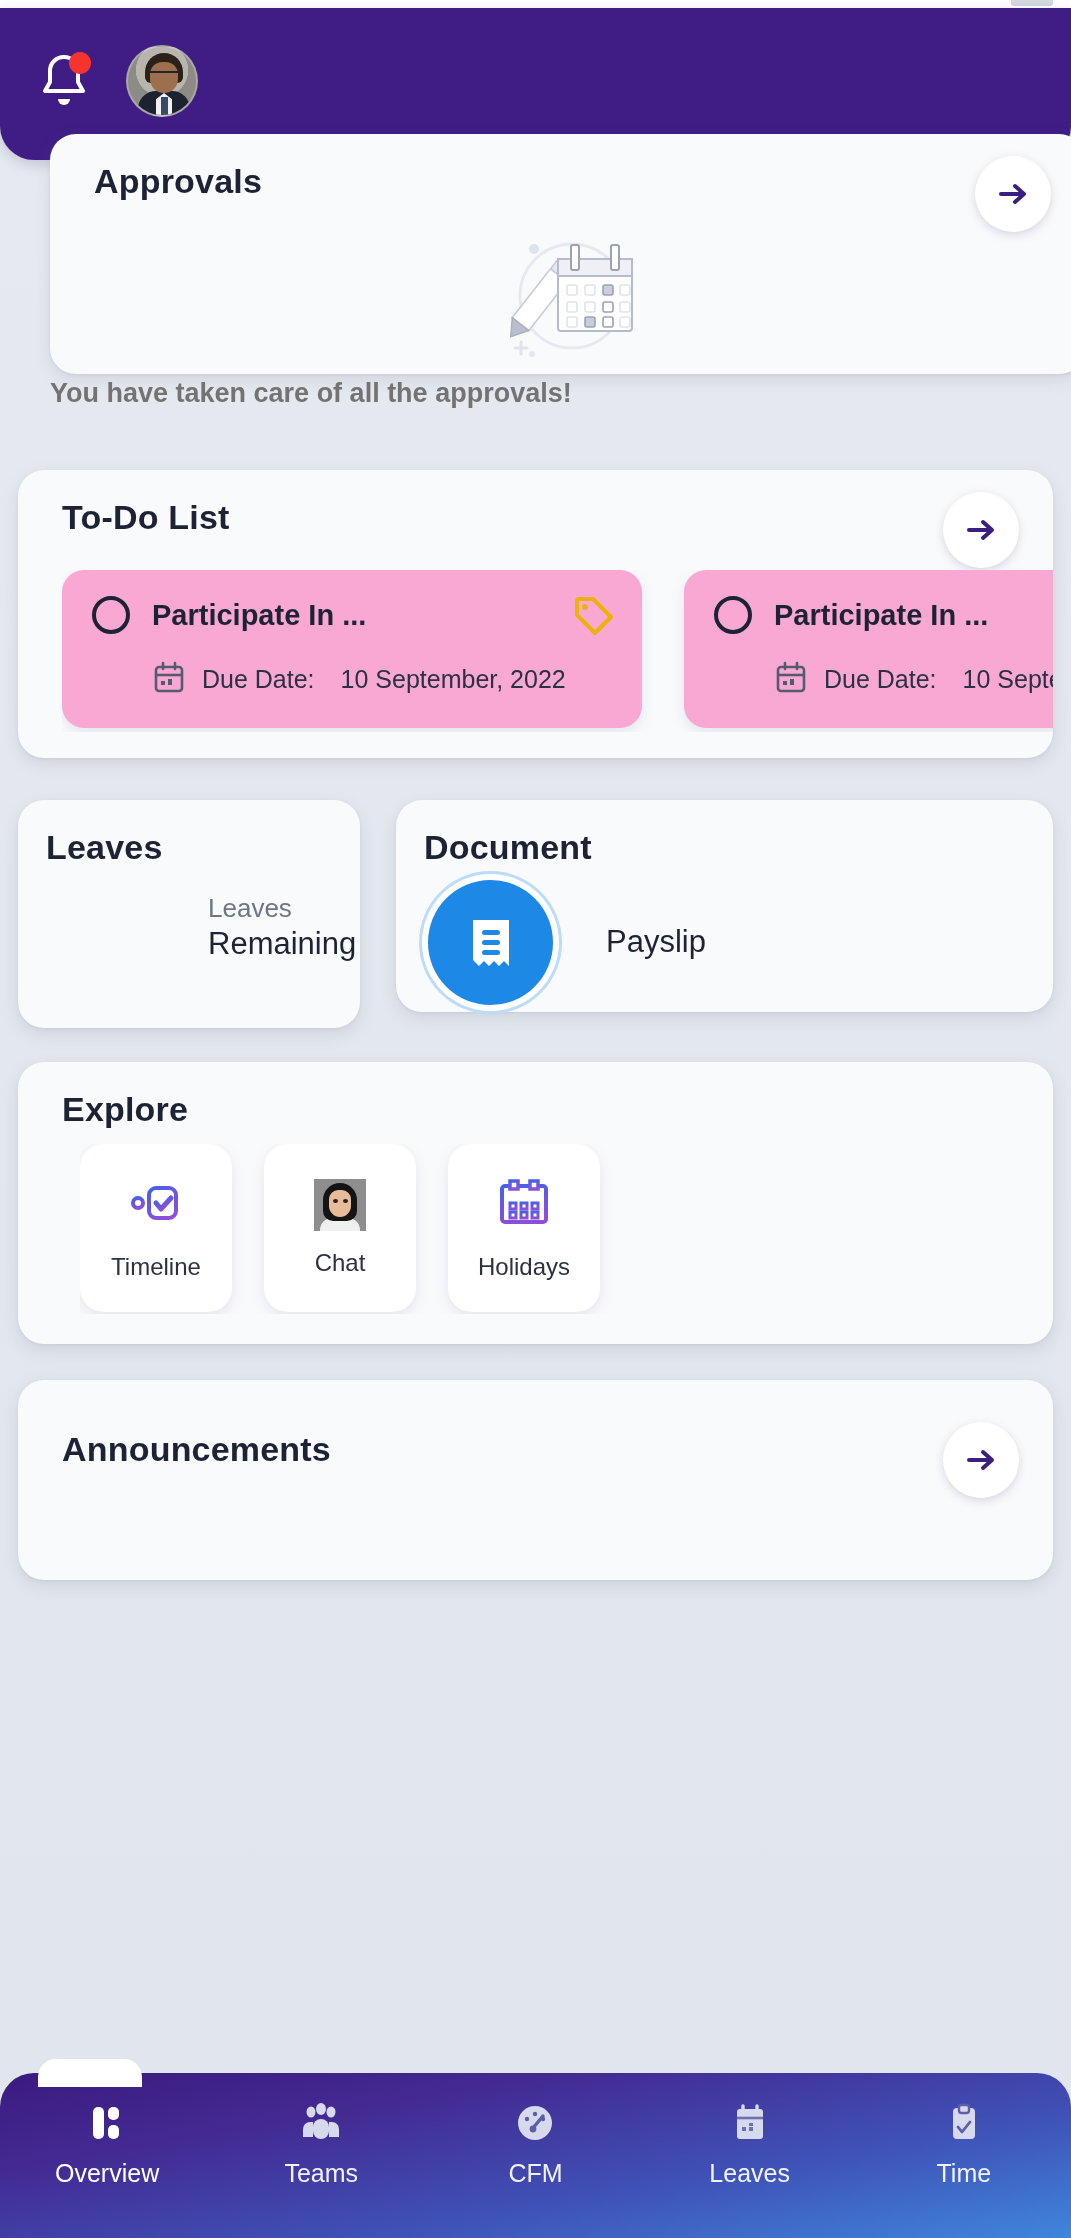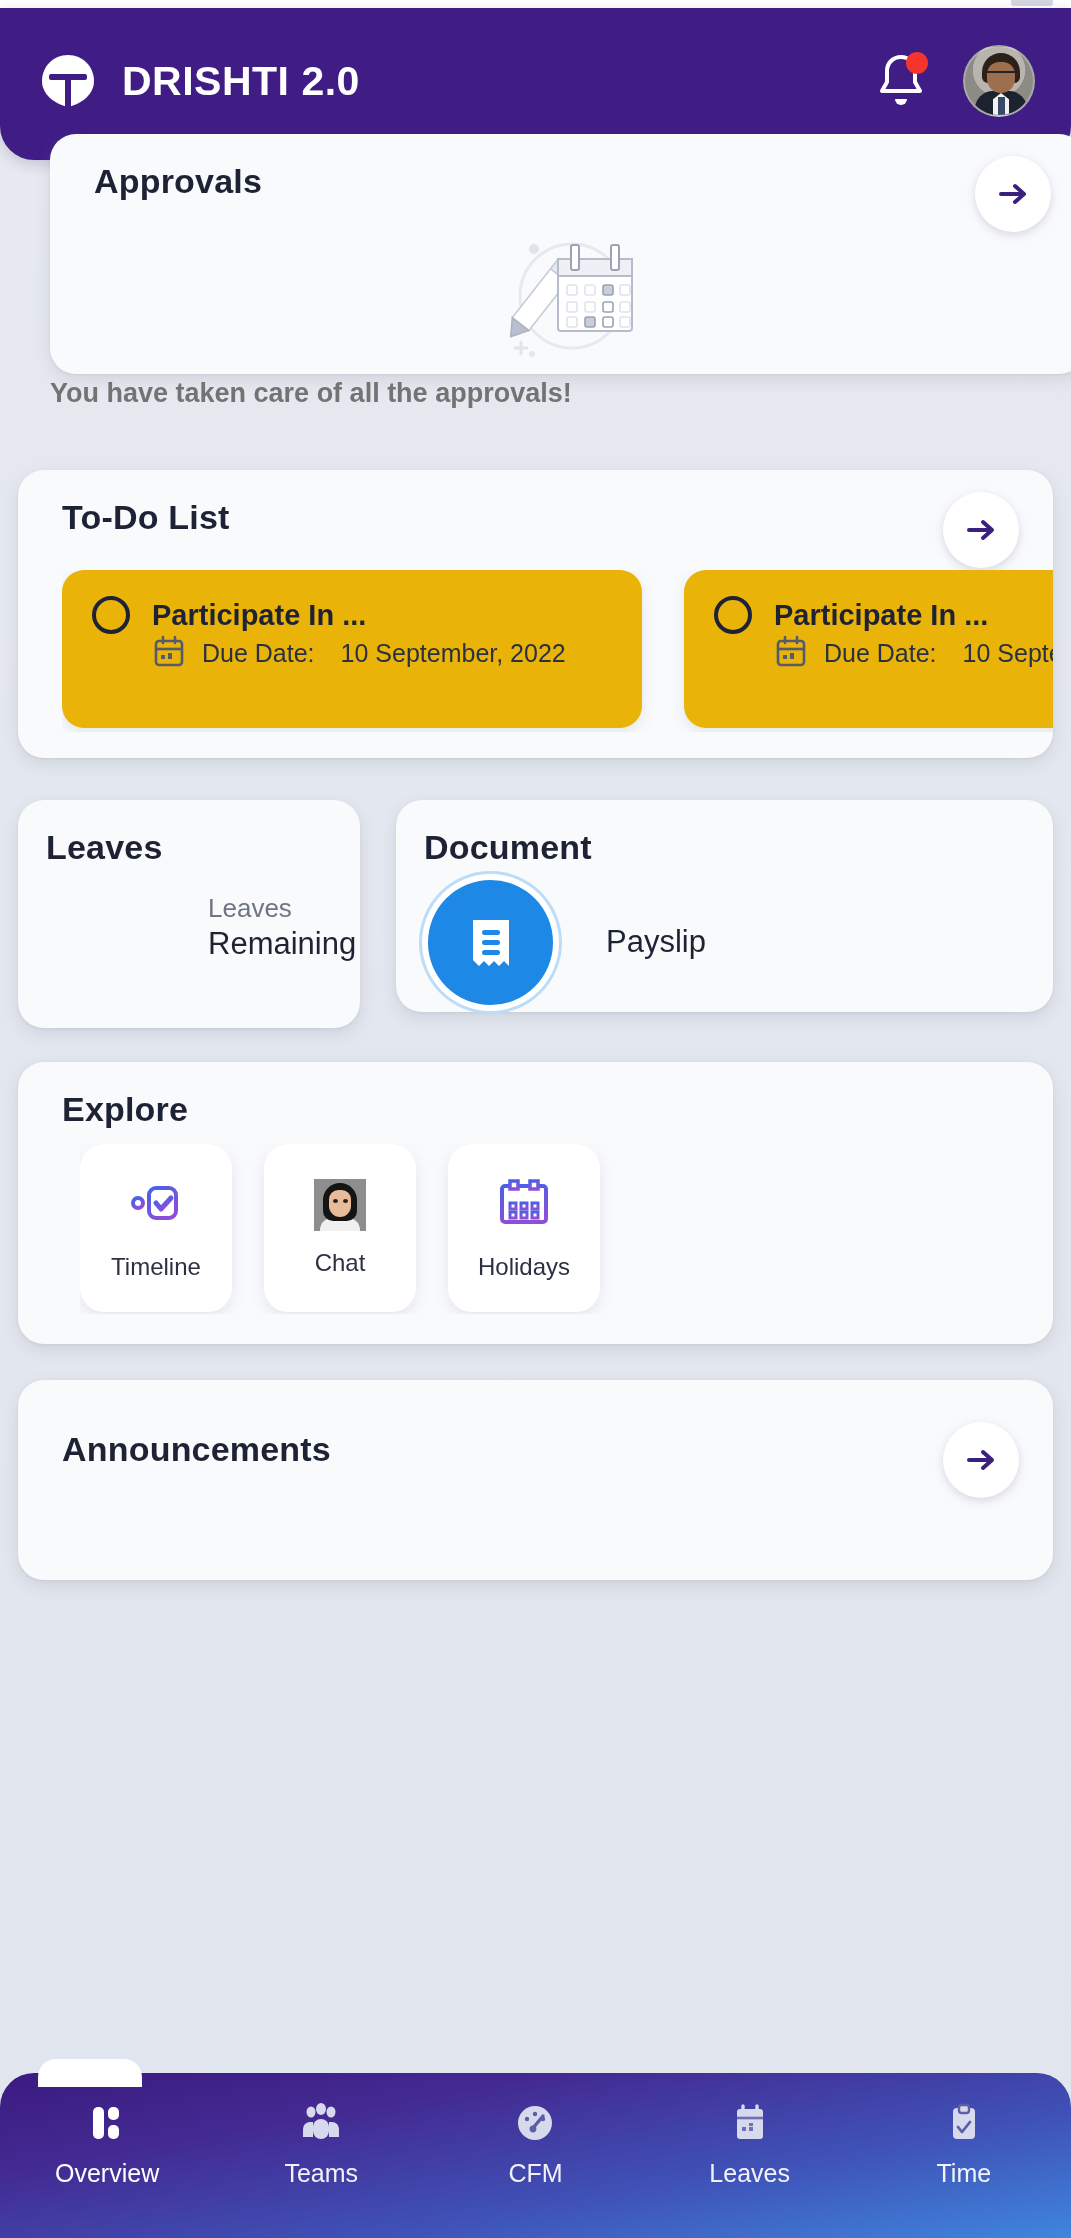--- a/index.html
+++ b/index.html
@@ -99,36 +99,36 @@
 
   
   #todo-card { left: 18px; top: 470px; width: 1035px; height: 288px; }
   #todo-title { left: 44px; top: 28px; }
   #todo-arrow { right: 34px; top: 22px; }
   .todo-scroller {
     position: absolute; left: 44px; top: 100px; right: 0; height: 162px;
     display: flex; gap: 42px; overflow: hidden;
   }
   .todo-item {
-    flex: none; width: 580px; height: 158px; background: #eab308;
+    flex: none; width: 580px; height: 158px; background: #f9a8d4;
     border-radius: 22px; box-shadow: 0 5px 14px rgba(120,130,150,0.16);
     padding: 26px 30px 0 30px; position: relative;
   }
   .todo-row1 { display: flex; align-items: center; gap: 22px; }
   .todo-circle {
     width: 38px; height: 38px; border-radius: 50%;
     border: 4px solid #1d2334; flex: none;
   }
   .todo-name {
     font-size: 29px; font-weight: 700; color: #1d2334; white-space: nowrap;
     overflow: hidden;
   }
   .todo-tag { position: absolute; right: 26px; top: 24px; }
   .todo-row2 {
-    display: flex; align-items: center; gap: 16px; 
+    display: flex; align-items: center; gap: 16px; margin-top: 26px;
     padding-left: 60px;
   }
   .todo-due-label { font-size: 25px; color: #2b3142; }
   .todo-due-value { font-size: 25px; color: #2b3142; margin-left: 10px; white-space: nowrap; }
 
   
   #leaves-card { left: 18px; top: 800px; width: 342px; height: 228px; }
   #leaves-title { left: 28px; top: 28px; }
   .gauge {
     position: absolute; left: 36px; top: 86px; width: 116px; height: 116px;
@@ -210,30 +210,20 @@
 </head>
 <body>
 
 <div id="app">
 
   <div class="status-strip">
     <div class="status-notch"></div>
   </div>
 
   <div class="header">
-    <div class="brand">
-      <span class="logo-mark">
-        <svg viewBox="0 0 64 64" width="64" height="64">
-          <path d="M32 6C17 6 6 18 6 32c0 12 10 22 26 26 16-4 26-14 26-26C58 18 47 6 32 6z" fill="#ffffff"></path>
-          <rect x="13" y="25" width="38" height="6" rx="2" fill="#3f1d85"></rect>
-          <rect x="29" y="25" width="6" height="33" fill="#3f1d85"></rect>
-        </svg>
-      </span>
-      <span class="brand-title">DRISHTI 2.0</span>
-    </div>
     <div class="header-right">
       <div class="bell-wrap">
         <svg viewBox="0 0 56 60" width="56" height="60">
           <path d="M28 6c-8 0-14 6-14 14v11l-5 9h38l-5-9V20c0-8-6-14-14-14z" fill="none" stroke="#ffffff" stroke-width="4" stroke-linejoin="round"></path>
           <path d="M22 48a6 6 0 0 0 12 0z" fill="#ffffff"></path>
         </svg>
         <span class="bell-dot"></span>
       </div>
       <div class="avatar">
         <span class="av-body"></span>

